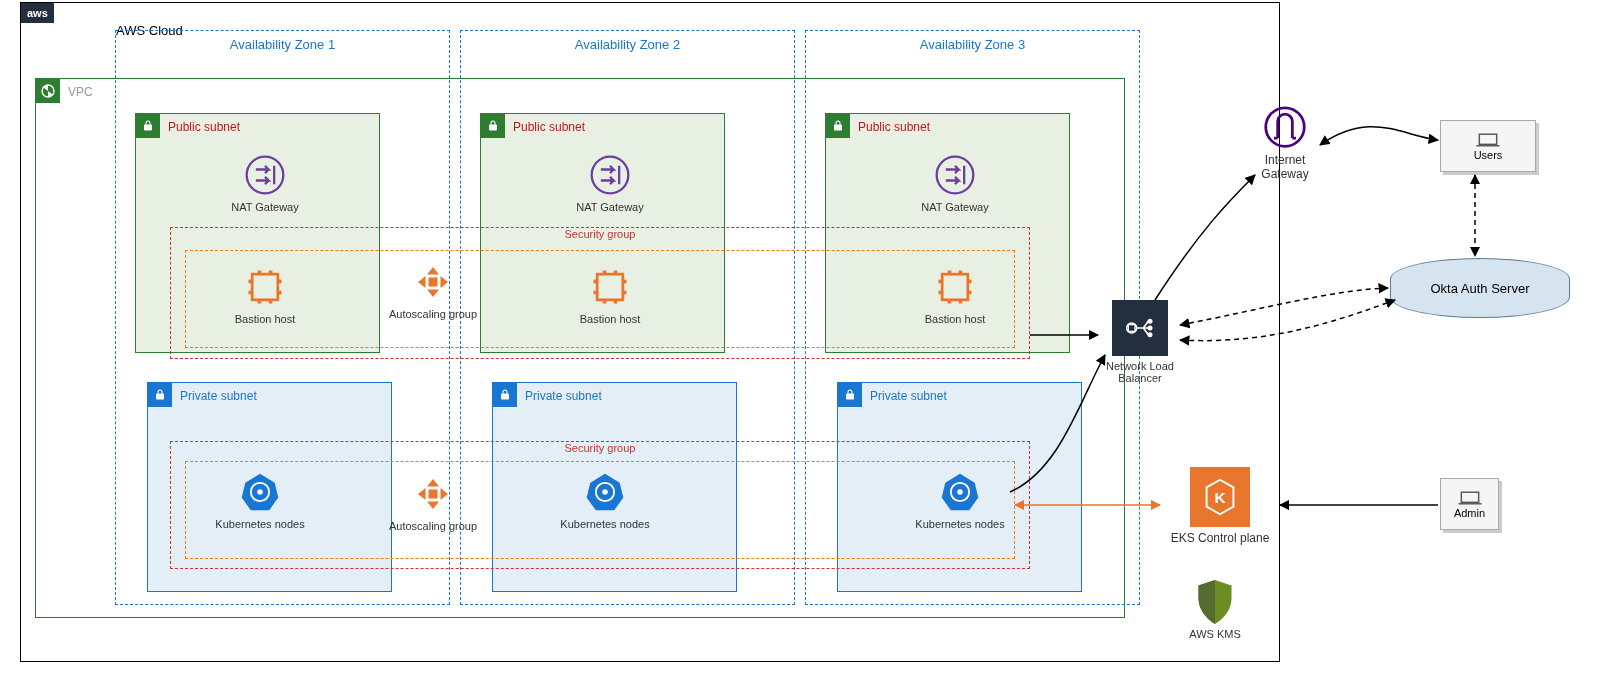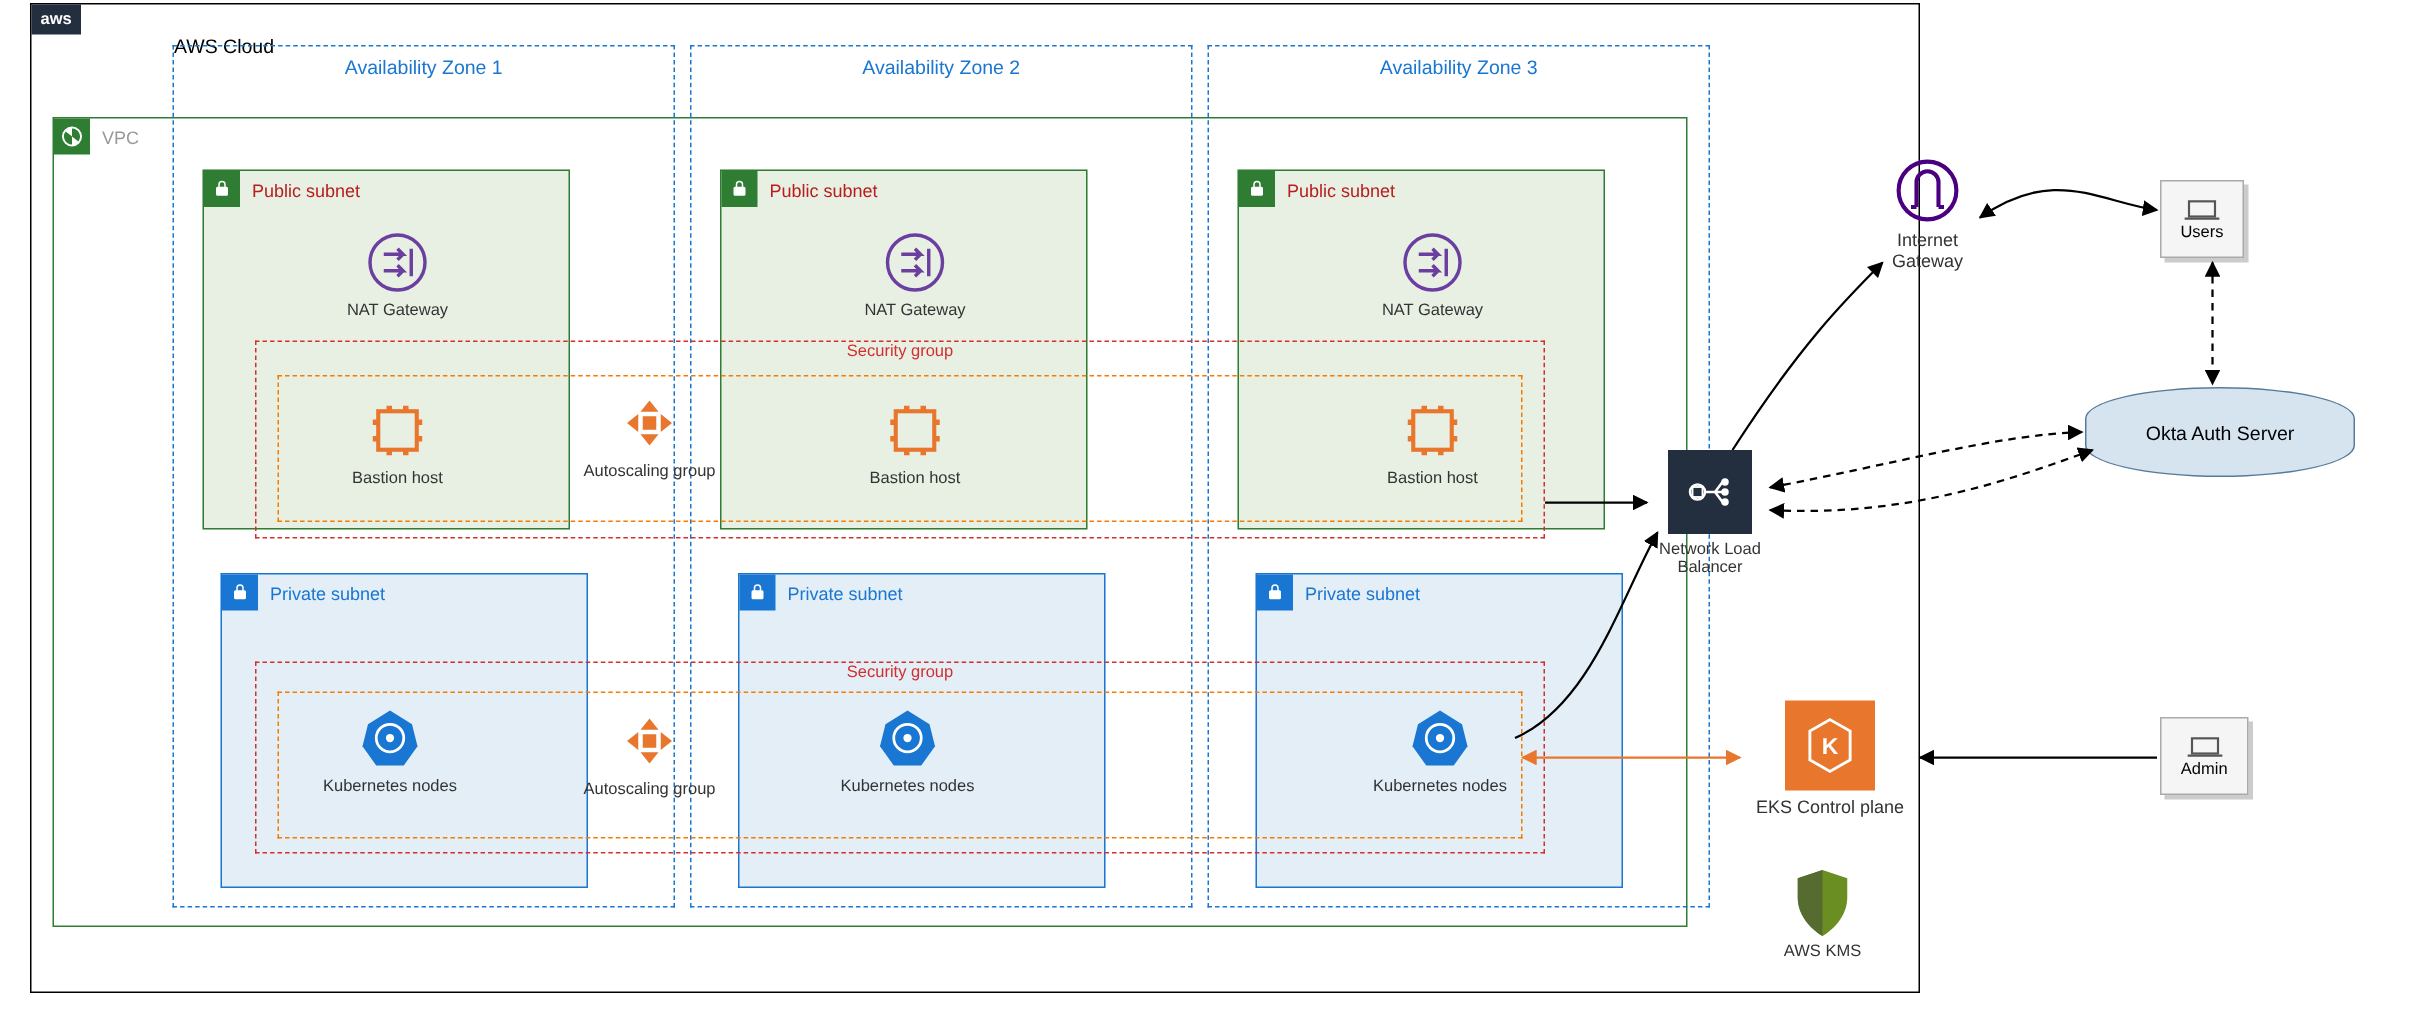--- a/index.html
+++ b/index.html
@@ -288,21 +288,21 @@
 <div class="abs res-icon" style="left:1175px; top:580px; width:80px;align-items:center;">
   <div class="icon">
     <svg width="46" height="50" viewBox="0 0 48 52">
         <path fill="#6b8e23" d="M24 2l18 6v14c0 12-8 22-18 28C14 44 6 34 6 22V8z"></path>
         <path fill="#556b2f" d="M24 2v48C14 44 6 34 6 22V8z"></path>
       </svg>
   </div>
   <div class="txt">AWS KMS</div>
 </div>
 
-<div class="abs external-box" style="left:1440px; top:120px; width:56px; height:52px;">
+<div class="abs external-box" style="left:1440px; top:120px; width:96px; height:52px;">
   <div style="display:flex;flex-direction:column;align-items:center;">
     <svg width="26" height="18" viewBox="0 0 36 20">
         <rect x="6" y="2" width="24" height="14" fill="none" stroke="#555" stroke-width="2"></rect>
         <path stroke="#555" stroke-width="2" d="M2 18h32"></path>
       </svg>
     <span style="font-size:11px;">Users</span>
   </div>
 </div>
 
 <div class="abs cloud-okta" style="left:1390px; top:258px; width:180px; height:60px;">

